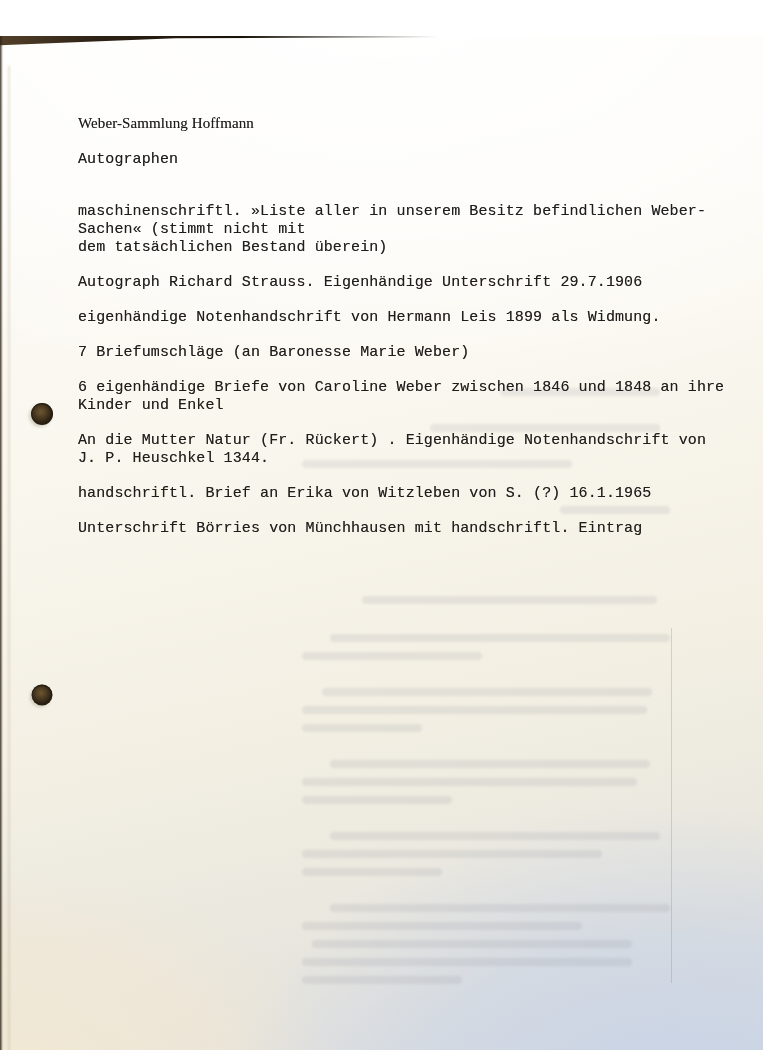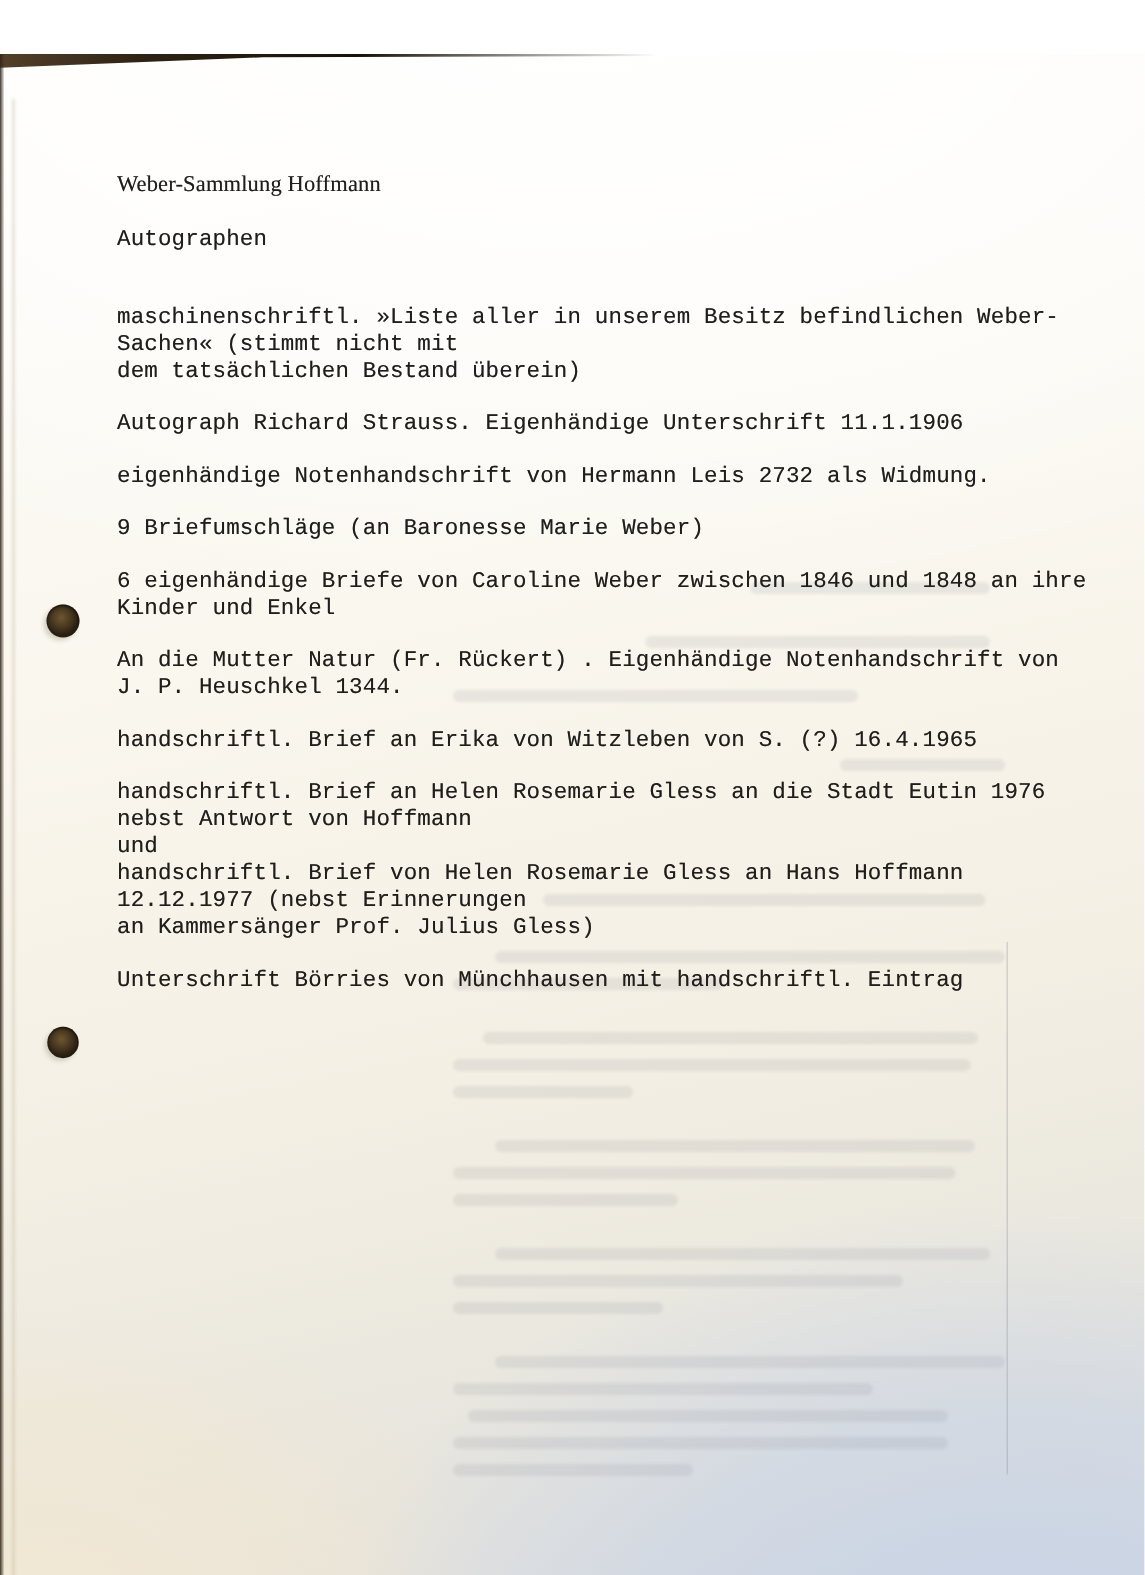--- a/index.html
+++ b/index.html
@@ -121,30 +121,26 @@
     <div class="gl" style="top:940px;left:302px;width:160px"></div>
     <div class="glv" style="top:592px;left:671px;height:355px"></div>
   </div>
 
   <div class="content">
     <p class="title">Weber-Sammlung Hoffmann</p>
     <p class="subtitle">Autographen</p>
 
     <p class="entry">maschinenschriftl. »Liste aller in unserem Besitz befindlichen Weber-Sachen« (stimmt nicht mit
 dem tatsächlichen Bestand überein)</p>
-    <p class="entry">Autograph Richard Strauss. Eigenhändige Unterschrift 11.1.1906</p>
-    <p class="entry">eigenhändige Notenhandschrift von Hermann Leis 2732 als Widmung.</p>
-    <p class="entry">9 Briefumschläge (an Baronesse Marie Weber)</p>
+    <p class="entry">Autograph Richard Strauss. Eigenhändige Unterschrift 29.7.1906</p>
+    <p class="entry">eigenhändige Notenhandschrift von Hermann Leis 1899 als Widmung.</p>
+    <p class="entry">7 Briefumschläge (an Baronesse Marie Weber)</p>
     <p class="entry">6 eigenhändige Briefe von Caroline Weber zwischen 1846 und 1848 an ihre Kinder und Enkel</p>
     <p class="entry">An die Mutter Natur (Fr. Rückert) . Eigenhändige Notenhandschrift von J. P. Heuschkel 1344.</p>
-    <p class="entry">handschriftl. Brief an Erika von Witzleben von S. (?) 16.4.1965</p>
-    <p class="entry">handschriftl. Brief an Helen Rosemarie Gless an die Stadt Eutin 1976 nebst Antwort von Hoffmann
-und
-handschriftl. Brief von Helen Rosemarie Gless an Hans Hoffmann 12.12.1977 (nebst Erinnerungen
-an Kammersänger Prof. Julius Gless)</p>
+    <p class="entry">handschriftl. Brief an Erika von Witzleben von S. (?) 16.1.1965</p>
     <p class="entry">Unterschrift Börries von Münchhausen mit handschriftl. Eintrag</p>
   </div>
 
   <div class="hole hole-1"></div>
   <div class="hole hole-2"></div>
 
   <div class="edge-top"></div>
   <div class="edge-left"></div>
   <div class="edge-left-crease"></div>
   <div class="edge-bottom"></div>

